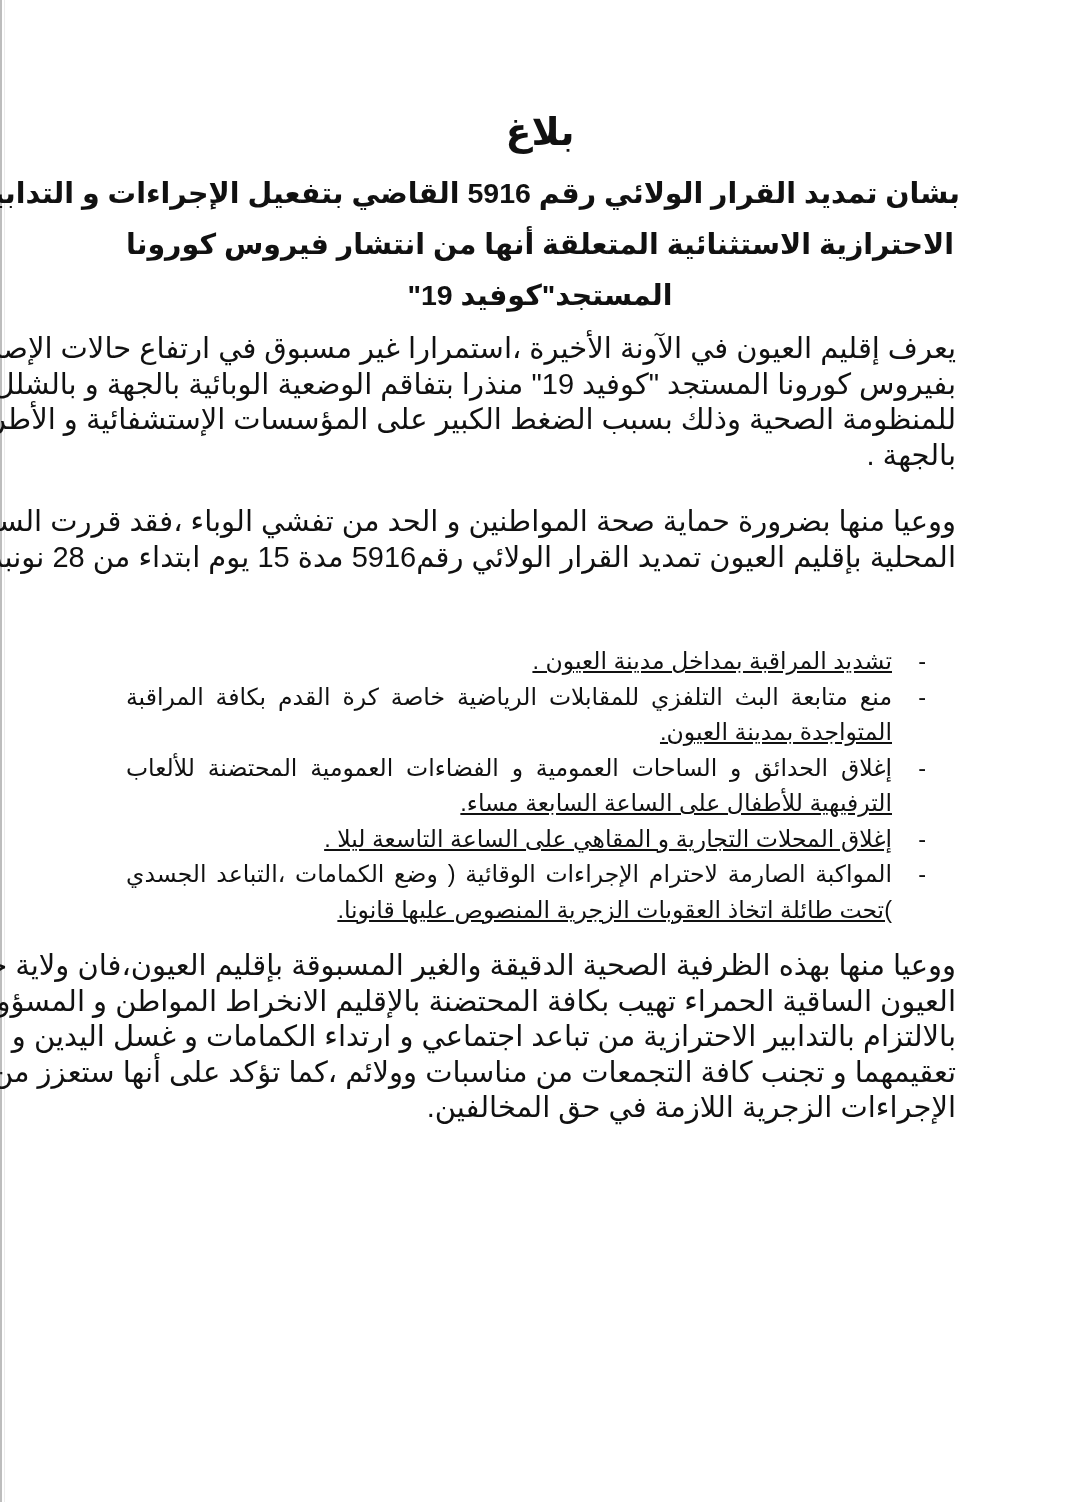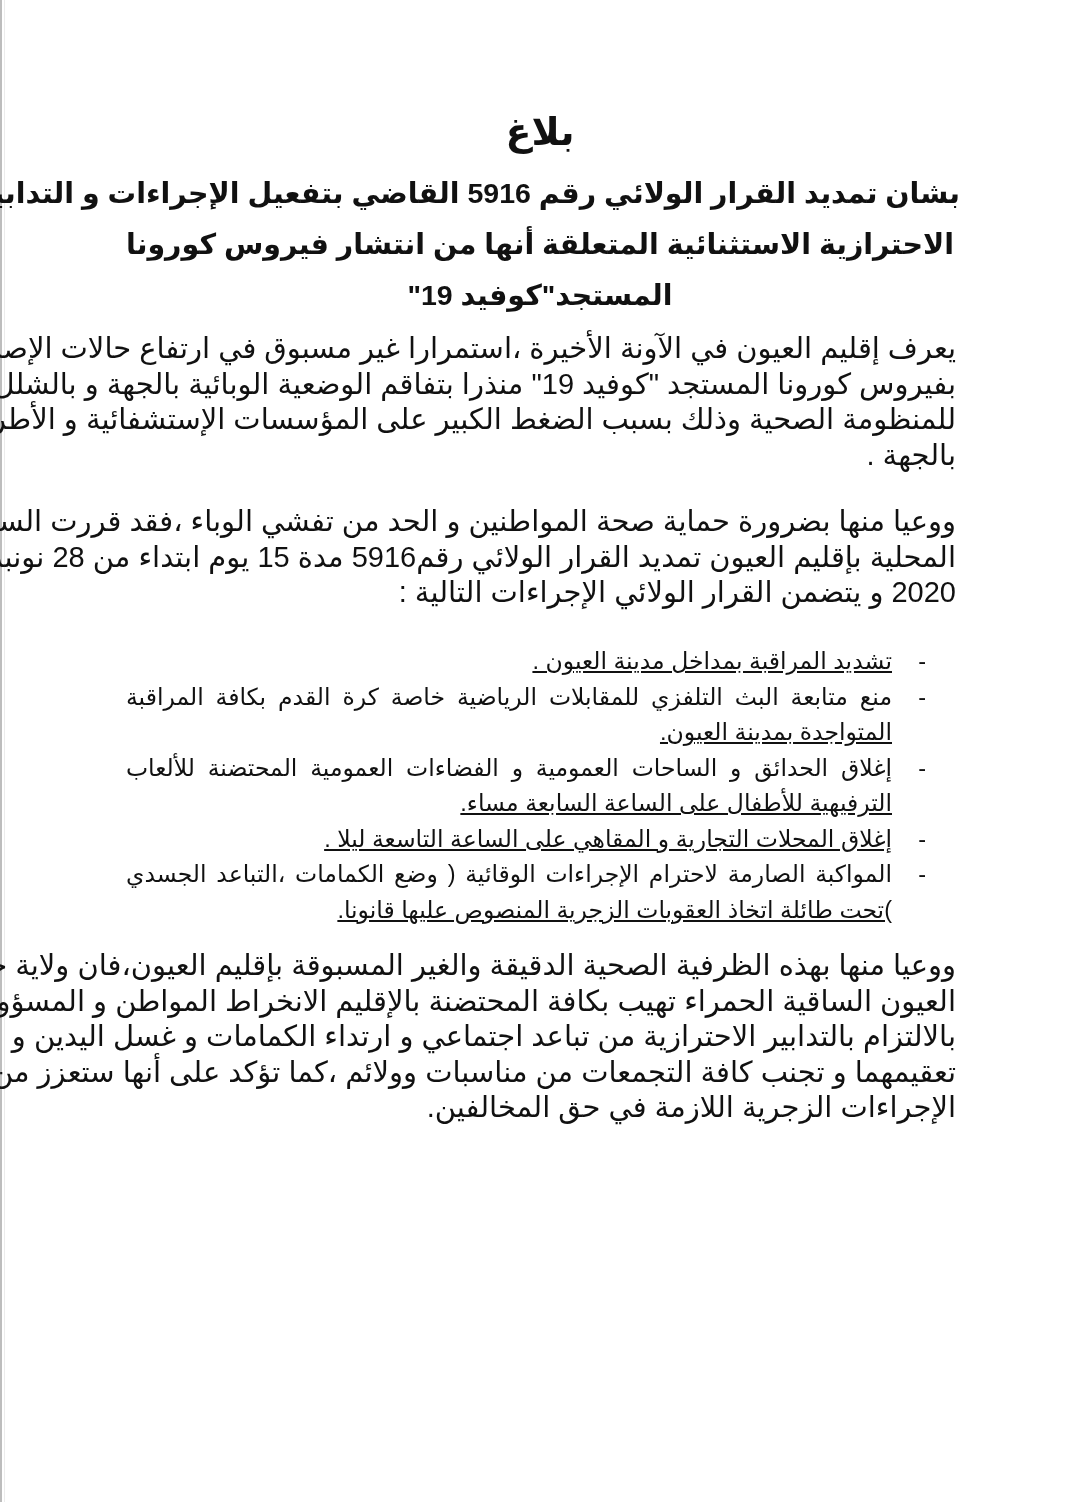--- a/index.html
+++ b/index.html
@@ -125,21 +125,20 @@
   <div class="para p1">
     <span class="pline">يعرف إقليم العيون  في الآونة الأخيرة ،استمرارا غير مسبوق في ارتفاع حالات الإصابة</span>
     <span class="pline">بفيروس كورونا المستجد "كوفيد 19" منذرا بتفاقم الوضعية الوبائية بالجهة و بالشلل التام</span>
     <span class="pline">للمنظومة الصحية وذلك  بسبب الضغط الكبير على المؤسسات الإستشفائية و الأطر الطبية</span>
     <span class="pline last">بالجهة .</span>
   </div>
 
   <div class="para p2">
     <span class="pline">ووعيا منها بضرورة حماية صحة المواطنين و الحد من تفشي الوباء ،فقد قررت السلطات</span>
     <span class="pline">المحلية بإقليم العيون تمديد القرار الولائي  رقم5916 مدة 15 يوم ابتداء من 28 نونبر</span>
-    <span class="pline last">2020 و  يتضمن القرار الولائي  الإجراءات التالية :</span>
   </div>
 
   <ul class="bullets">
     <li>
       <span class="dash">-</span>
       <span class="bline last">تشديد المراقبة بمداخل مدينة العيون .</span>
     </li>
     <li>
       <span class="dash">-</span>
       <span class="bline">منع متابعة البث التلفزي للمقابلات الرياضية خاصة كرة القدم بكافة المراقبة</span>

